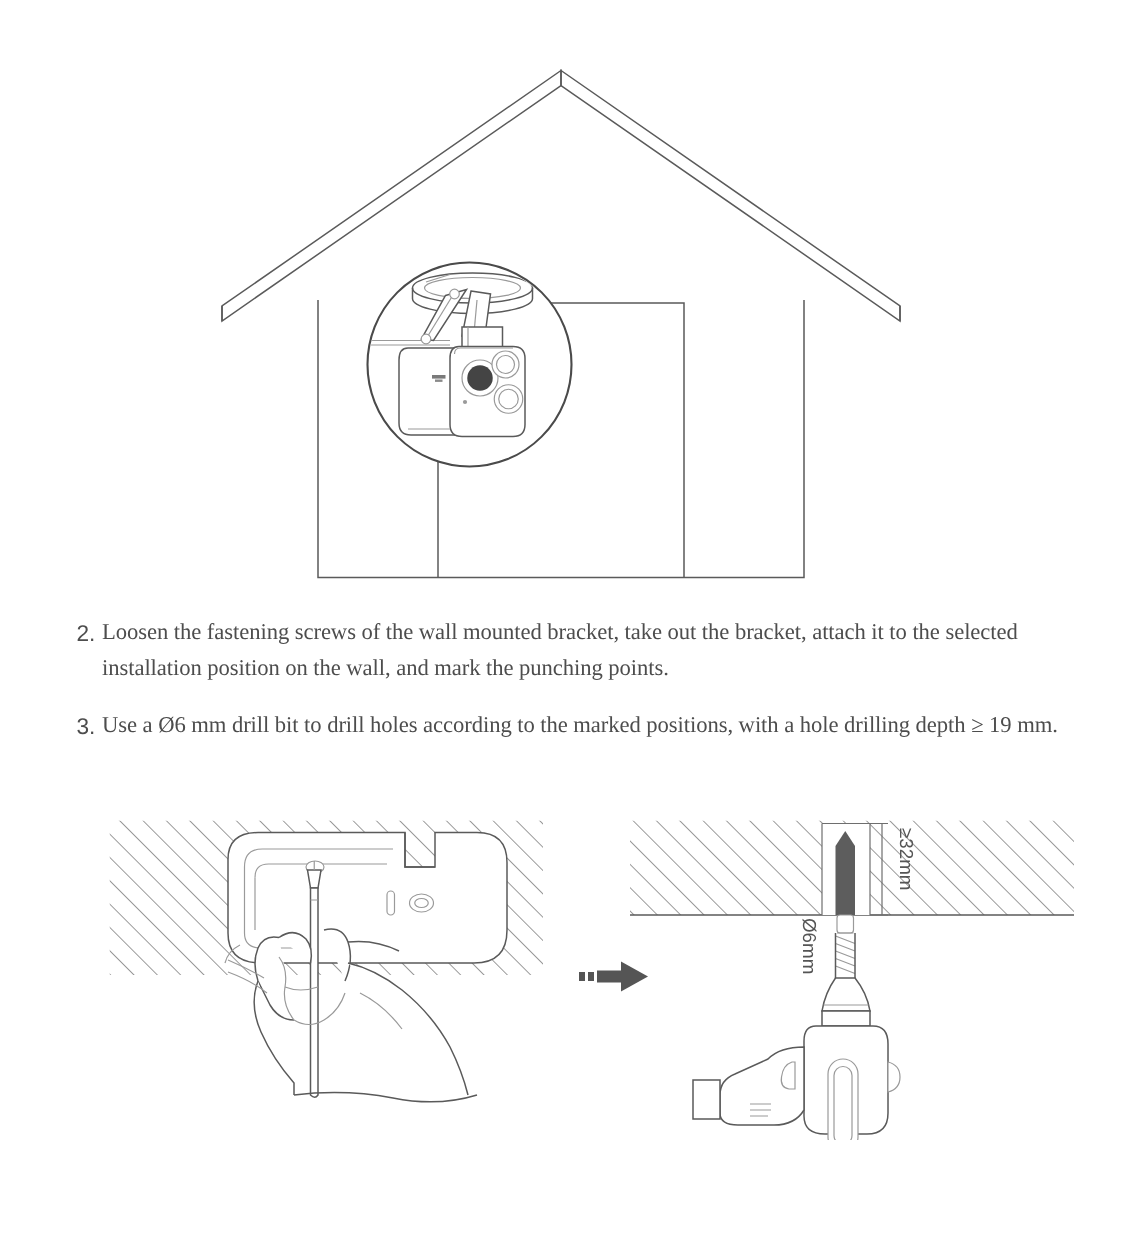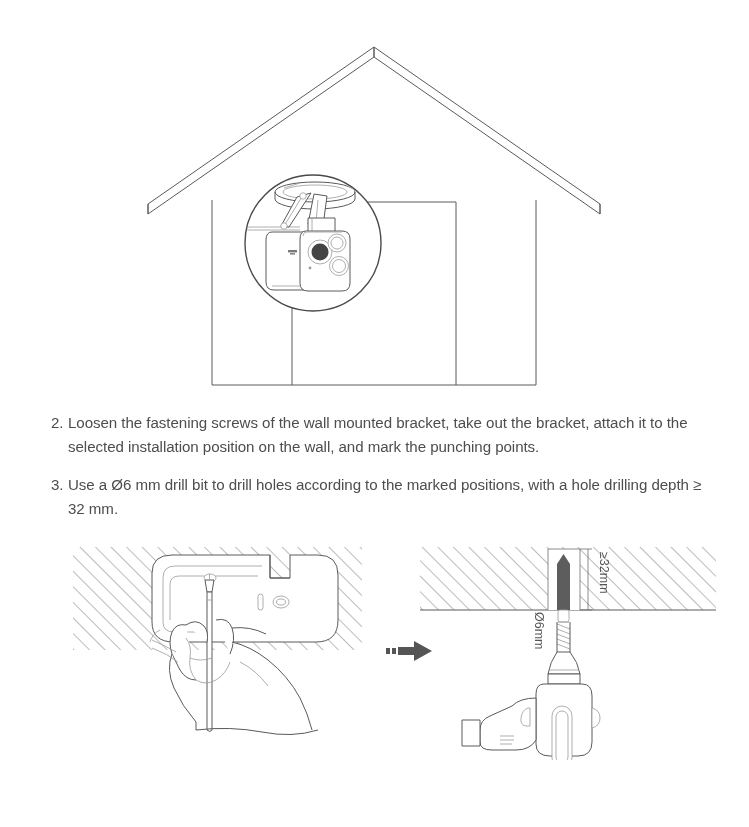--- a/index.html
+++ b/index.html
@@ -48,20 +48,21 @@
     color: #4d4d4d;
     letter-spacing: -0.05px;
   }
   .step-num {
     flex: 0 0 auto;
     width: 17px;
     text-align: left;
   }
   .step-text {
     flex: 1 1 auto;
+    font-family: Liberation Serif, serif;
   }
 
   
   .fig-drill {
     position: absolute;
     left: 0;
     top: 530px;
     width: 749px;
     height: 230px;
   }
@@ -169,21 +170,21 @@
 
   <div class="instructions">
 
     <div class="step">
       <span class="step-num">2.</span>
       <span class="step-text">Loosen the fastening screws of the wall mounted bracket, take out the bracket, attach it to the selected installation position on the wall, and mark the punching points.</span>
     </div>
 
     <div class="step">
       <span class="step-num">3.</span>
-      <span class="step-text">Use a Ø6 mm drill bit to drill holes according to the marked positions, with a hole drilling depth ≥ 32 mm.</span>
+      <span class="step-text">Use a Ø6 mm drill bit to drill holes according to the marked positions, with a hole drilling depth ≥ 19 mm.</span>
     </div>
 
   </div>
 
   <div class="fig-drill">
     <svg width="749" height="230" viewBox="0 0 749 230">
 
       <defs>
 
         <pattern id="hatchA" width="11" height="11" patternUnits="userSpaceOnUse" patternTransform="rotate(-45)">

